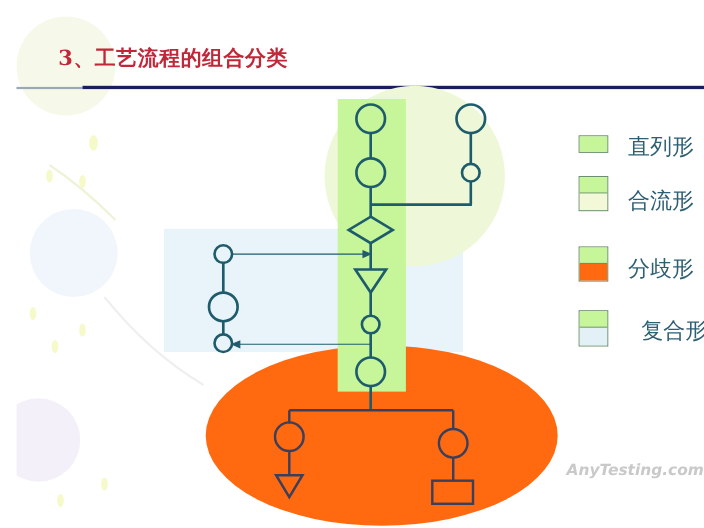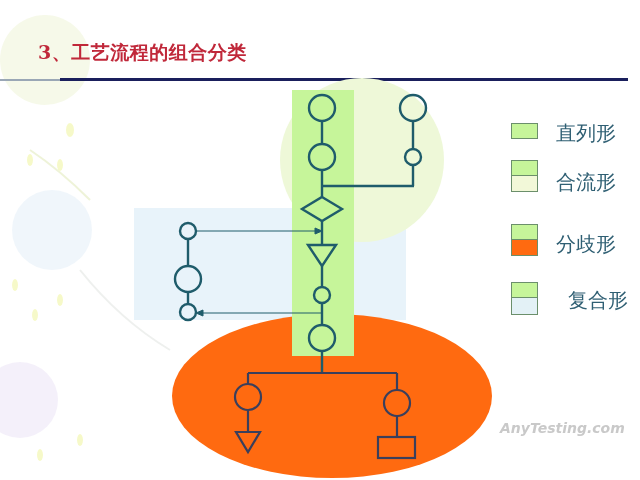--- a/index.html
+++ b/index.html
@@ -1,21 +1,21 @@
 <!DOCTYPE html>
 <html><head>
   <meta charset="utf-8">
   <style>
     html, body { margin: 0; padding: 0; }
     body {
       width: 640px; height: 480px; overflow: hidden;
       background: #ffffff; position: relative;
       font-family: "DejaVu Sans", sans-serif;
     }
-    .slide { position: absolute; left: 0; top: 0; width: 553px; height: 480px; }
+    .slide { position: absolute; left: 15px; top: 0; width: 553px; height: 480px; }
     .title {
       position: absolute; left: 38px; top: 40px;
       font-family: "DejaVu Serif", serif; font-weight: bold;
       font-size: 19px; color: #c0283a; letter-spacing: 0.5px;
     }
     .title-rule-left {
       position: absolute; left: 0; top: 79px; width: 60px; height: 2px; background: #9aa7b5;
     }
     .title-rule {
       position: absolute; left: 60px; top: 78px; width: 568px; height: 3px; background: #1a1f5c;

